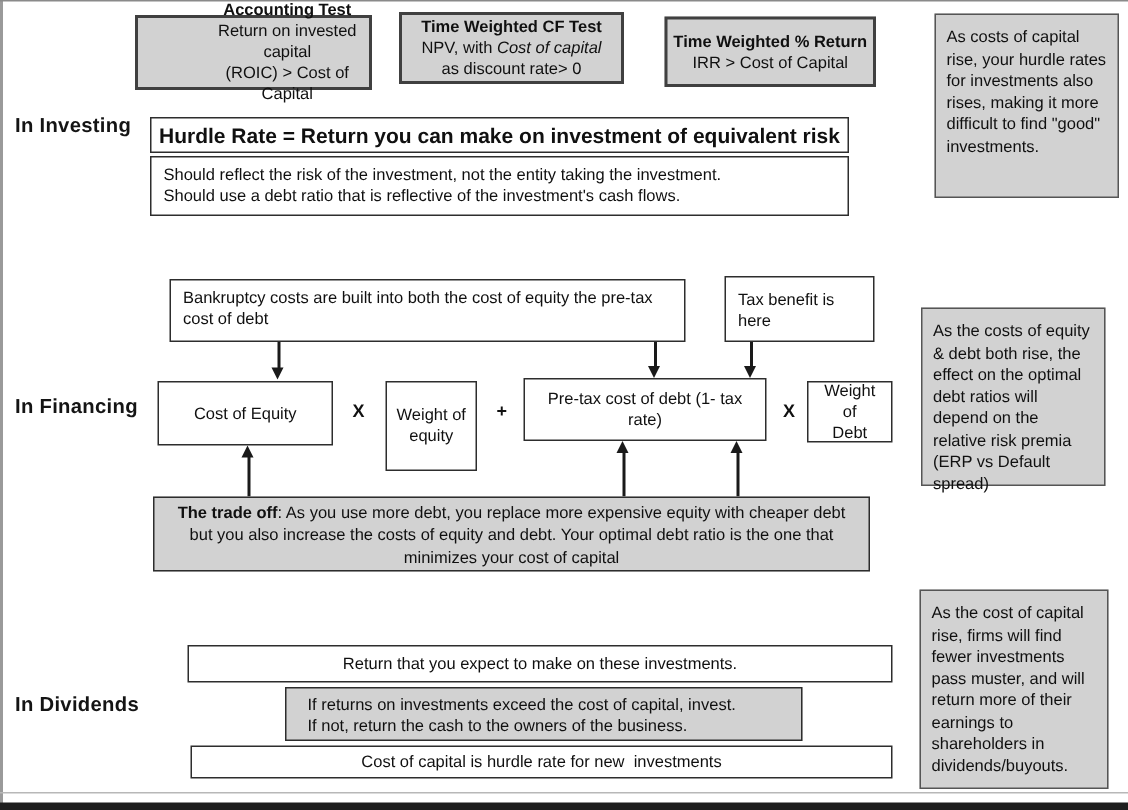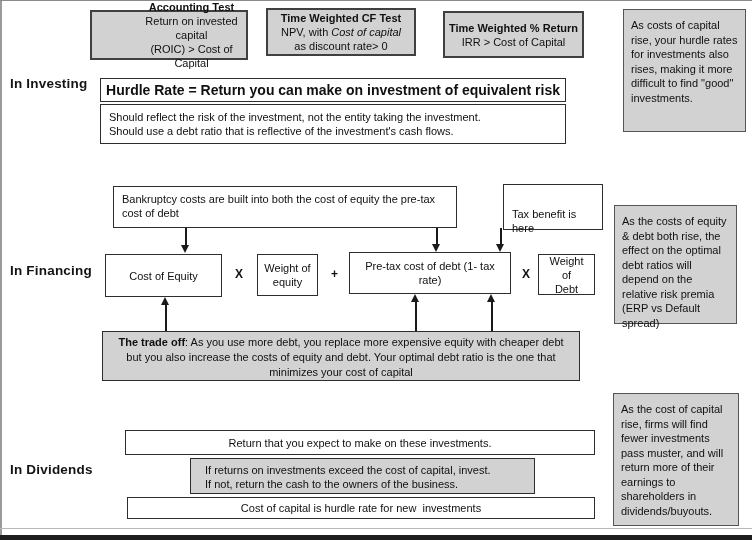--- a/index.html
+++ b/index.html
@@ -65,34 +65,34 @@
 
   <div class="box fill-white b-thin tc bold" style="left:100px;top:78px;width:466px;height:24px;display:flex;align-items:center;justify-content:center;font-size:14px;">
     <span>Hurdle Rate = Return you can make on investment of equivalent risk</span>
   </div>
   <div class="box fill-white b-thin" style="left:100px;top:104px;width:466px;height:40px;padding:5px 0 0 8px;">
     <div>Should reflect the risk of the investment, not the entity taking the investment.</div>
     <div>Should use a debt ratio that is reflective of the investment's cash flows.</div>
   </div>
 
   <div class="box fill-white b-thin" style="left:113px;top:186px;width:344px;height:42px;padding:5px 8px;">Bankruptcy costs are built into both the cost of equity the pre-tax cost of debt</div>
-  <div class="box fill-white b-thin" style="left:483px;top:184px;width:100px;height:44px;padding:22px 8px;margin-left:20px;">Tax benefit is here</div>
+  <div class="box fill-white b-thin" style="left:483px;top:184px;width:100px;height:44px;padding:8px 8px;">Tax benefit is here</div>
 
   <div class="vline" style="left:185px;top:228px;height:18px;"></div>
   <div class="arr down" style="left:181px;top:245px;"></div>
   <div class="vline" style="left:436px;top:228px;height:17px;"></div>
   <div class="arr down" style="left:432px;top:244px;"></div>
   <div class="vline" style="left:500px;top:228px;height:17px;"></div>
   <div class="arr down" style="left:496px;top:244px;"></div>
 
   <div class="section-label" style="left:10px;top:263px;">In Financing</div>
 
   <div class="box fill-white b-thin tc flexc" style="left:105px;top:254px;width:117px;height:43px;">Cost of Equity</div>
   <div class="op" style="left:235px;top:267px;">X</div>
-  <div class="box fill-white b-thin tc flexc" style="left:257px;top:254px;width:61px;height:42px;padding:0 4px;">Weight of equity</div>
+  <div class="box fill-white b-thin tc flexc" style="left:257px;top:254px;width:61px;height:60px;padding:0 4px;">Weight of equity</div>
   <div class="op" style="left:331px;top:267px;">+</div>
   <div class="box fill-white b-thin tc flexc" style="left:349px;top:252px;width:162px;height:42px;padding:0 6px;">Pre-tax cost of debt (1- tax rate)</div>
   <div class="op" style="left:522px;top:267px;">X</div>
   <div class="box fill-white b-thin tc flexc" style="left:538px;top:254px;width:57px;height:41px;padding:0 20px;">Weight of Debt</div>
 
   <div class="arr up" style="left:161px;top:297px;"></div>
   <div class="vline" style="left:165px;top:304px;height:27px;"></div>
   <div class="arr up" style="left:411px;top:294px;"></div>
   <div class="vline" style="left:415px;top:301px;height:30px;"></div>
   <div class="arr up" style="left:487px;top:294px;"></div>

